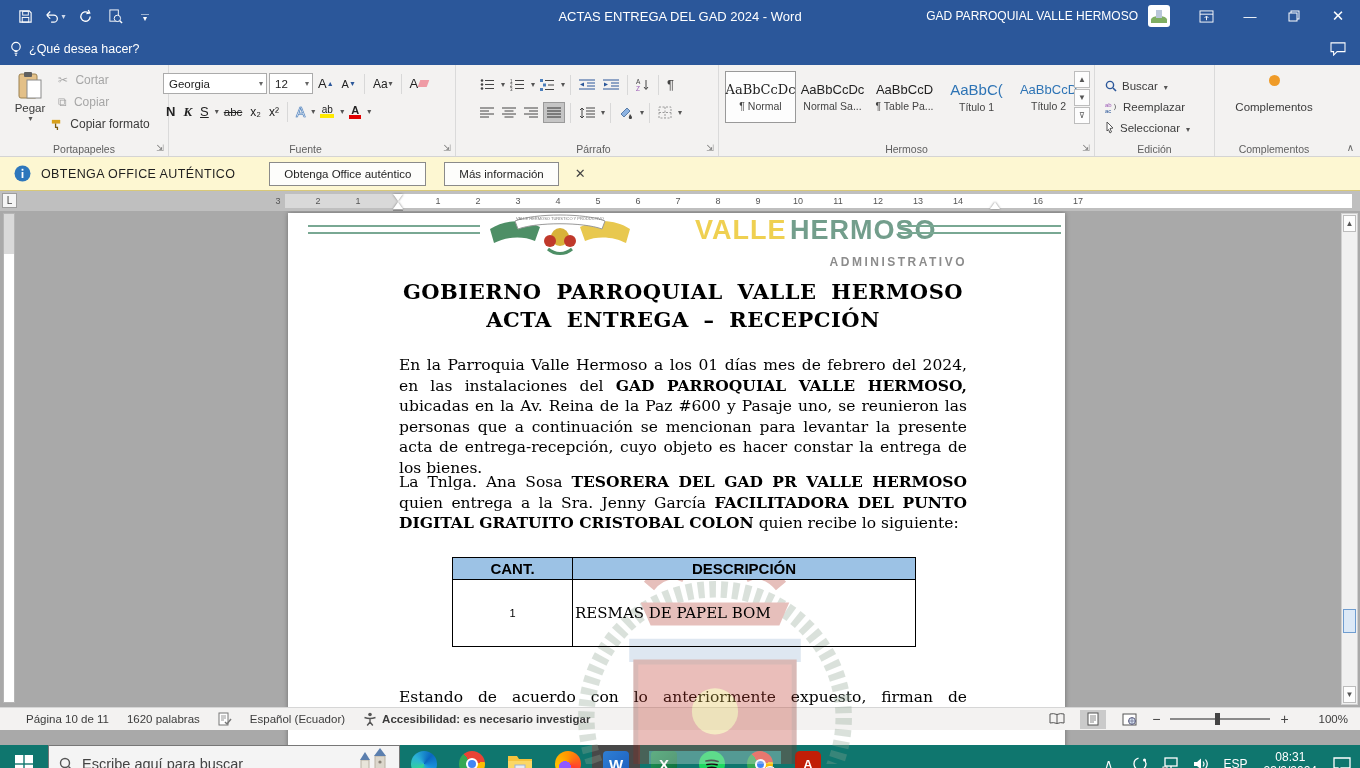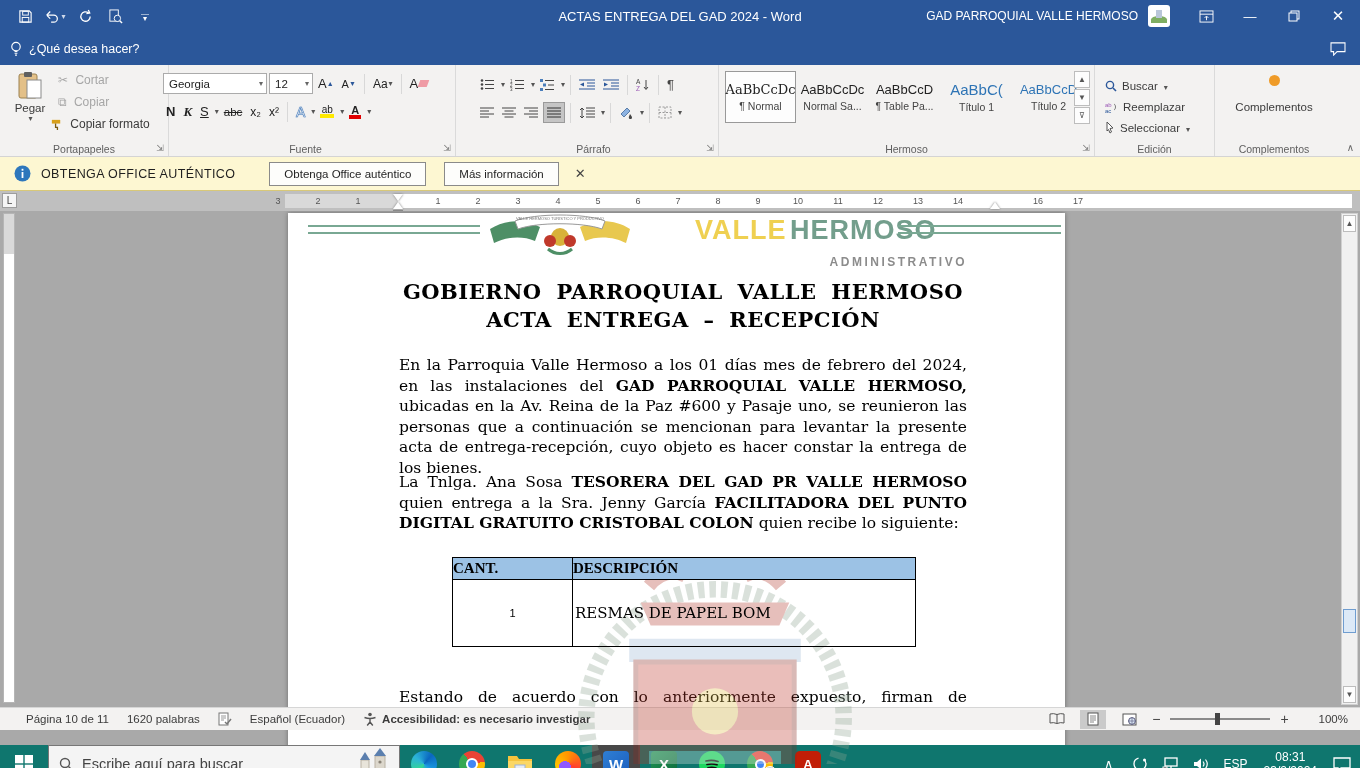--- a/index.html
+++ b/index.html
@@ -62,21 +62,21 @@
   .page{position:absolute;left:288px;top:2px;width:777px;height:620px;background:#fff;box-shadow:0 0 5px rgba(0,0,0,.35)}
   .serif{font-family:"DejaVu Serif","Liberation Serif",serif}
   .brandline{position:absolute;height:9px;border-top:2px solid #79a893;border-bottom:2px solid #79a893}
   .brandword{position:absolute;top:2px;font-size:27px;font-weight:bold;letter-spacing:1px;white-space:nowrap}
   .dept{position:absolute;right:98px;top:42px;font-size:12px;font-weight:bold;letter-spacing:2.5px;color:#8c8c8c}
   .doctitle{position:absolute;left:111px;width:568px;text-align:center;font-weight:bold;font-size:21px;letter-spacing:.5px;word-spacing:7px;color:#000}
   .para{position:absolute;left:111px;width:568px;font-size:15.5px;line-height:20.6px;text-align:justify;color:#000}
   .b{font-weight:bold}
   .dtable{position:absolute;left:164px;top:344px;width:464px;border-collapse:collapse;z-index:2}
   .dtable td{border:1px solid #000;font-size:15px}
-  .dtable .hd{background:#9cc2e5;font-weight:bold;text-align:left;height:22px;font-family:Liberation Serif, serif}
+  .dtable .hd{background:#9cc2e5;font-weight:bold;text-align:center;height:22px;font-family:Liberation Sans, sans-serif}
   .wm{position:absolute;left:262px;top:340px;opacity:.32;z-index:1}
   .vscroll{position:absolute;right:2px;top:2px;width:17px;height:492px;background:#f1f1f1;border:1px solid #d0d0d0}
   .scrbtn{position:absolute;left:1px;width:13px;height:17px;background:#fdfdfd;border:1px solid #bdbdbd;color:#555;font-size:8px;text-align:center;line-height:16px}
   .thumb{position:absolute;left:1px;top:395px;width:13px;height:24px;background:#dce9f7;border:1px solid #6f9dd0}
   
   .statusbar{top:707px;height:23px;background:#f3f2f1;border-top:1px solid #d6d6d6;display:flex;align-items:center;color:#3b3b3b;font-size:11.5px}
   .sb-item{margin-left:18px;white-space:nowrap;display:flex;align-items:center;gap:5px}
   .sb-right{margin-left:auto;display:flex;align-items:center;gap:10px;padding-right:12px}
   .viewbtn{width:26px;height:19px;display:flex;align-items:center;justify-content:center}
   .viewbtn.on{background:#cacaca}

